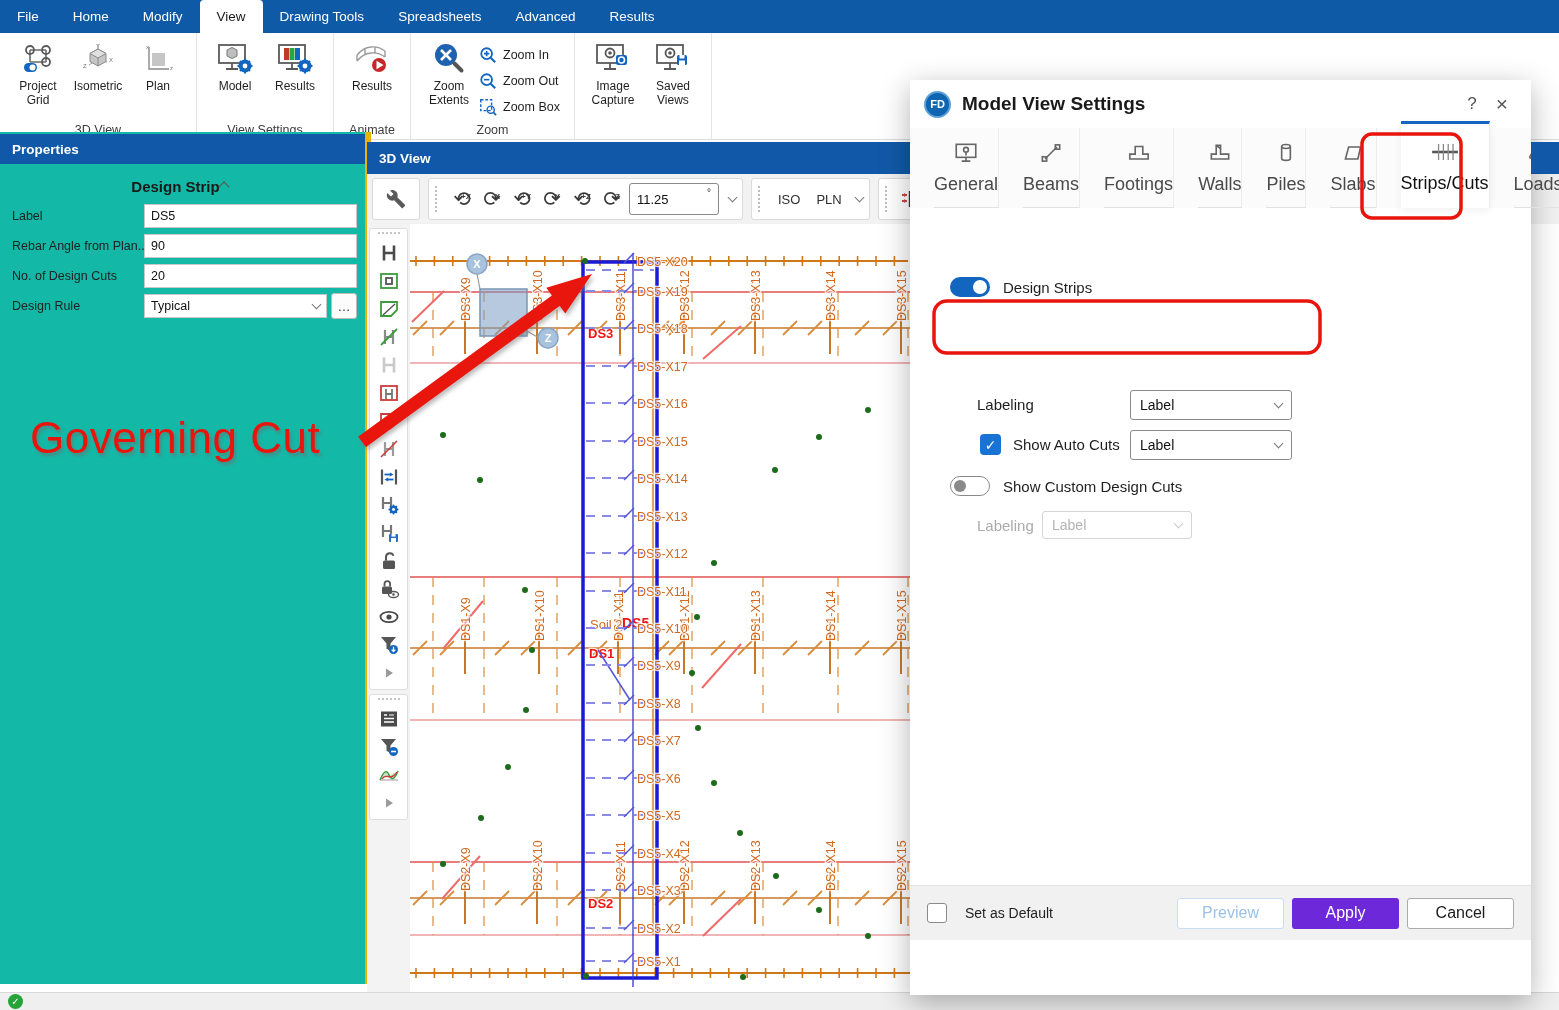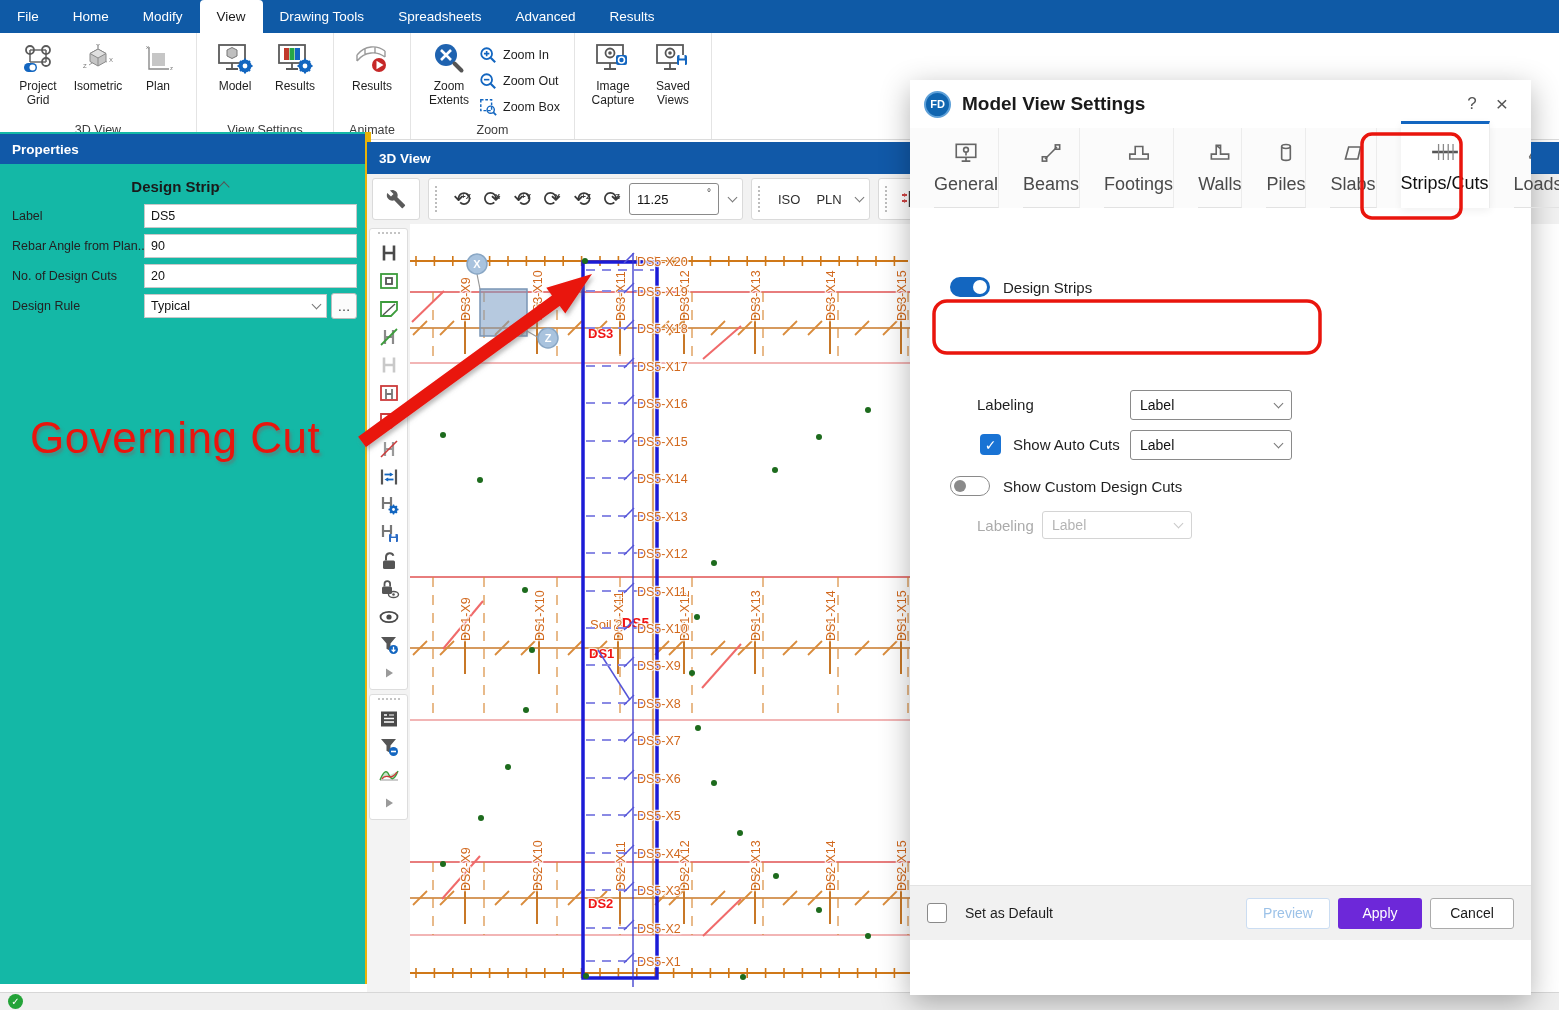--- a/index.html
+++ b/index.html
@@ -81,21 +81,21 @@
   .toggle.off::after{content:"";position:absolute;left:3px;top:3px;width:12px;height:12px;border-radius:50%;background:#8A8A8A;}
   .dlbl{font-size:15px;color:#1f1f1f;}
   .dlbl.dis{color:#ABABAB;}
   .ddrop{width:162px;height:30px;border:1px solid #8A8A8A;border-radius:3px;background:#fff;display:flex;align-items:center;justify-content:space-between;padding:0 9px;font-size:14px;color:#111;box-sizing:border-box;}
   .ddrop.dis{border-color:#D4D4D4;color:#B4B4B4;}
   .ddrop.dis .chev{border-color:#C8C8C8;}
   .dcheckbox{width:21px;height:21px;border-radius:4px;background:#1973D4;color:#fff;display:flex;align-items:center;justify-content:center;font-size:14px;}
   #dlg-footer{position:absolute;left:0;bottom:0;width:100%;height:55px;background:#F1F1F1;border-top:1px solid #E3E3E3;display:flex;align-items:center;box-sizing:border-box;padding:0 17px;}
   #setdef-box{width:18px;height:18px;border:1px solid #8A8A8A;border-radius:3px;background:#fff;}
   #setdef-lbl{margin-left:18px;font-size:14px;color:#1f1f1f;flex:1;}
-  .dbtn{width:84px;height:31px;border-radius:3px;display:flex;align-items:center;justify-content:center;font-size:14px;margin-left:8px;box-sizing:border-box;}
+  .dbtn{width:107px;height:31px;border-radius:3px;display:flex;align-items:center;justify-content:center;font-size:16px;margin-left:8px;box-sizing:border-box;}
   #btn-preview{background:#fff;border:1px solid #CBDDF2;color:#9CC2E8;}
   #btn-apply{background:#6d28d9;color:#fff;}
   #btn-cancel{background:#fff;border:1px solid #ABABAB;color:#1a1a1a;}
 
   
   #overlay{position:absolute;left:0;top:12px;width:1559px;height:1010px;z-index:10;pointer-events:none;}
   #ann-text{position:absolute;left:30px;top:400px;font-size:44px;color:#E9150D;line-height:1.17;letter-spacing:.5px;
             text-shadow:2px 3px 3px rgba(110,110,110,.55);}
   #right-sliver-title{position:absolute;left:1531px;top:142px;width:28px;height:31px;background:#1159A8;z-index:6;}
 </style>

